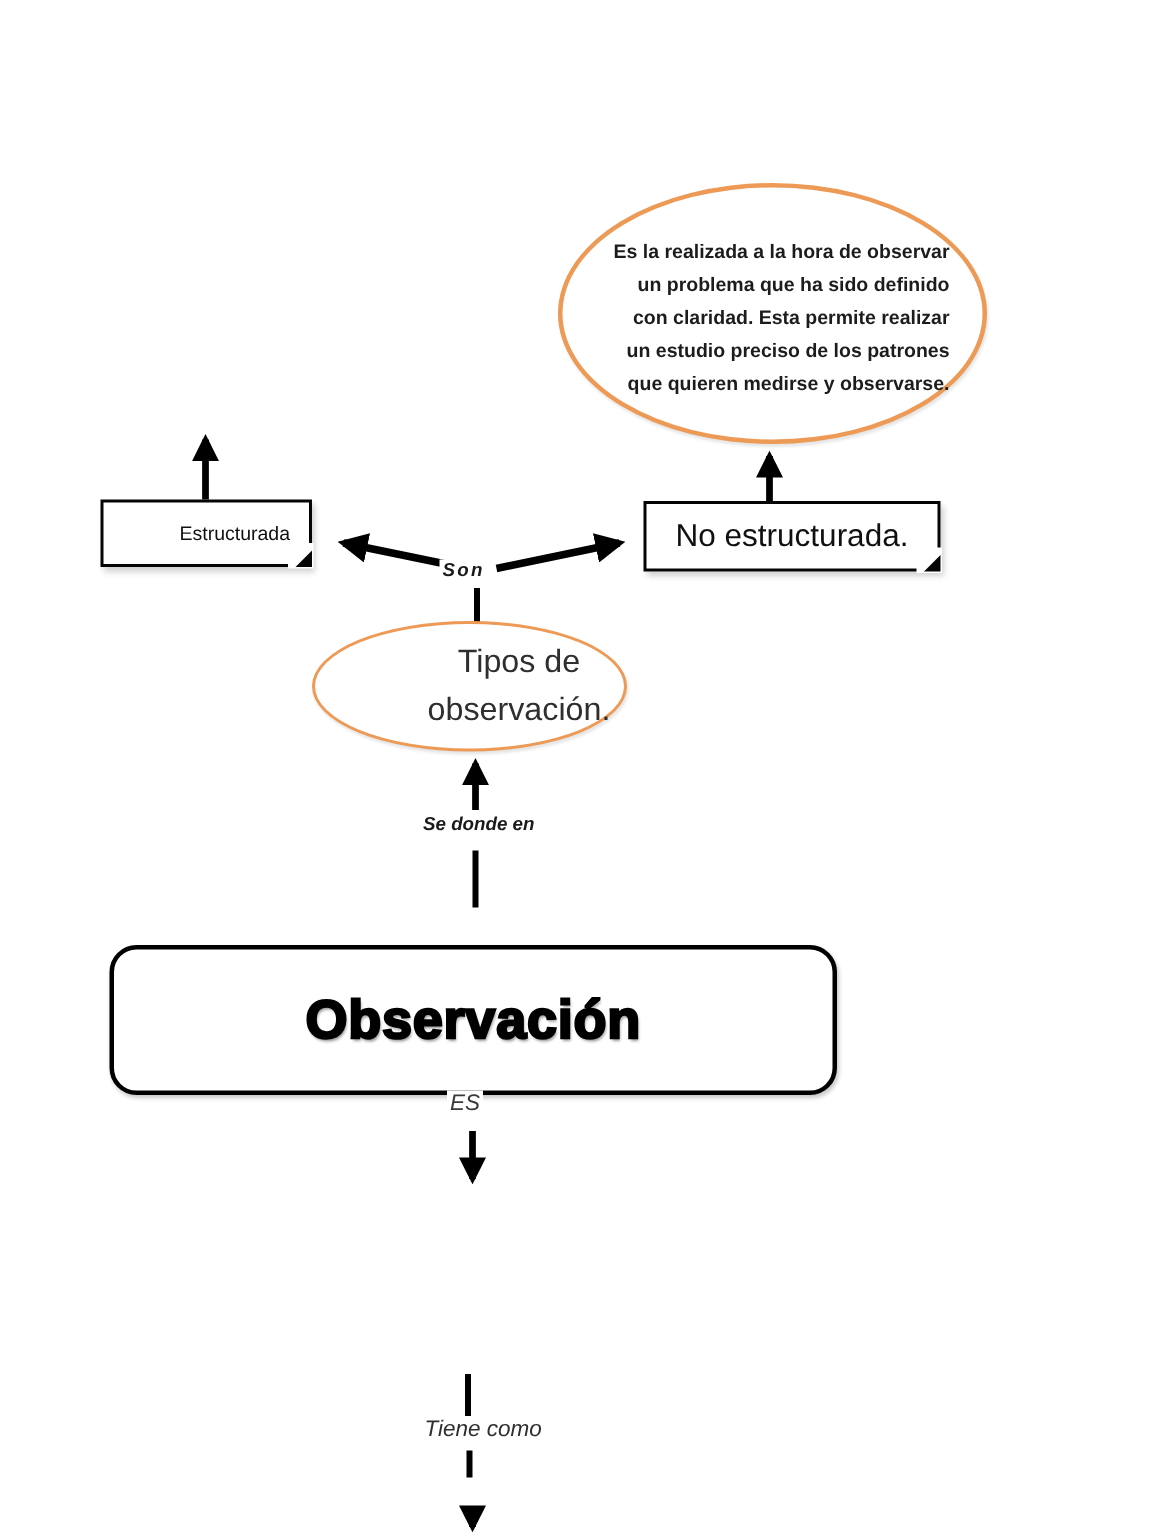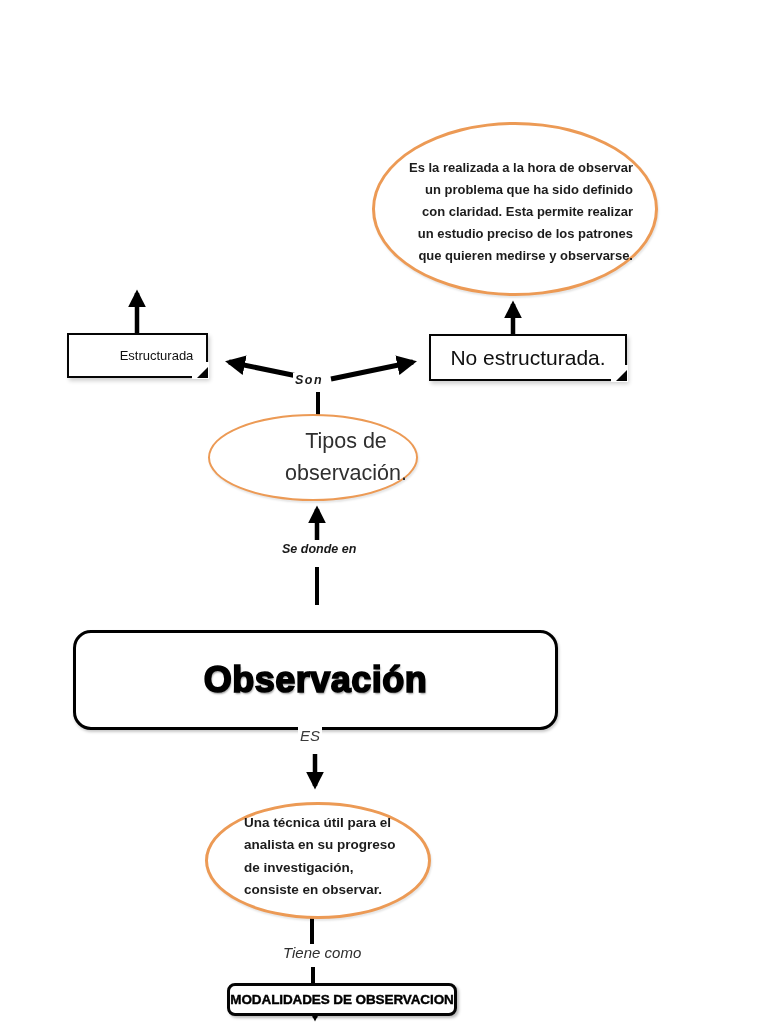--- a/index.html
+++ b/index.html
@@ -129,23 +129,17 @@
   </div>
 
   <div class="lbl lbl-bold-sm" style="left:280px; top:542px;">Se donde en</div>
 
   <div class="main-box" style="left:73px; top:603px; width:485px; height:100px;margin-top:27px;">
     <span class="main-title">Observación</span>
   </div>
 
   <div class="lbl lbl-big" style="left:298px; top:727px;">ES</div>
 
-  <div class="oval oval-tecnica" style="left:205px; top:802px; width:226px; height:117px;">
-    <span class="txt">Una  técnica útil para el analista en su progreso de investigación, consiste en observar.</span>
-  </div>
 
   <div class="lbl lbl-big" style="left:267px; top:944px; color:#2e2e2e;margin-left:14px;">Tiene como</div>
 
-  <div class="modal-box" style="left:227px; top:983px; width:230px; height:33px;">
-    <span class="modal-label">MODALIDADES DE OBSERVACION</span>
-  </div>
 
 </div>
 
 </body></html>

